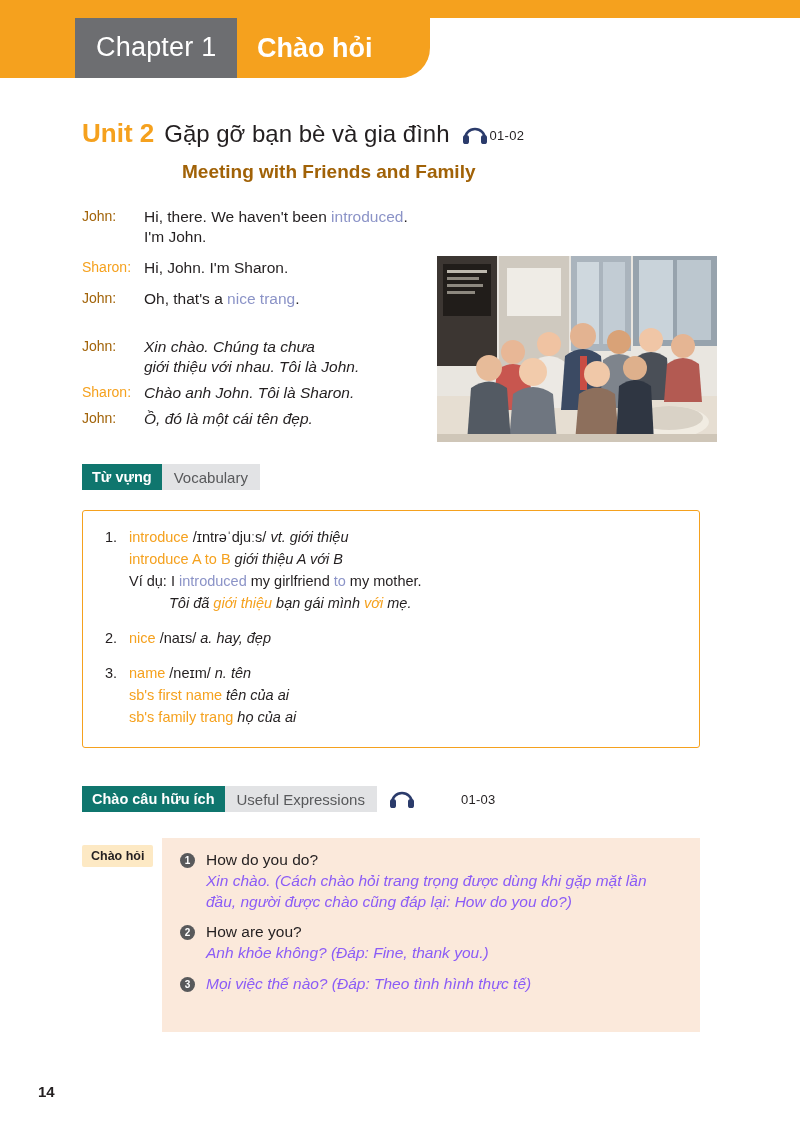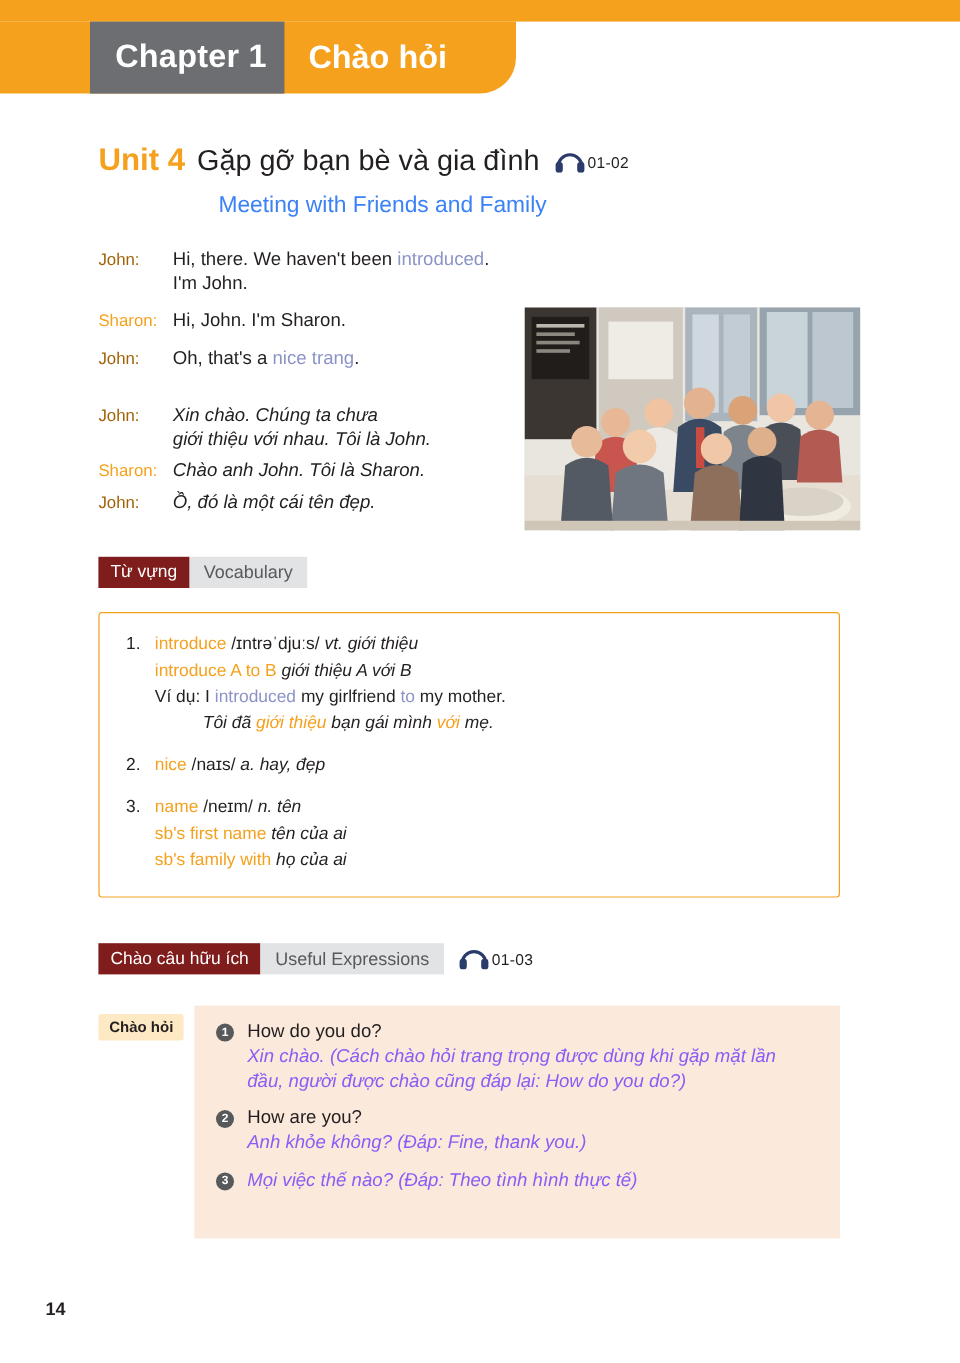--- a/index.html
+++ b/index.html
@@ -36,21 +36,21 @@
     position: absolute;
     top: 18px; left: 75px;
     width: 162px;
     height: 60px;
     background: #6d6e71;
   }
   .chapter-tab-label {
     position: absolute;
     top: 32px; left: 96px;
     font-size: 27px;
-    font-weight: bold;
+    font-weight: normal;
     color: #ffffff;
     letter-spacing: 0.2px;
   }
   .chapter-title {
     position: absolute;
     top: 33px; left: 257px;
     font-size: 27px;
     font-weight: bold;
     color: #ffffff;
   }
@@ -91,22 +91,22 @@
   .audio-num {
     font-size: 13px;
     color: #231f20;
     margin-left: 2px;
     letter-spacing: 0.3px;
   }
   .unit-title-en {
     position: absolute;
     top: 161px; left: 182px;
     font-size: 19px;
-    font-weight: normal;
-    color: #3b82f6;
+    font-weight: bold;
+    color: #a16207;
   }
 
   
   .dialogue {
     position: absolute;
     top: 207px; left: 82px;
     width: 340px;
   }
   .d-line {
     display: flex;
@@ -139,40 +139,41 @@
   .photo svg { display: block; }
 
   
   .sec-head {
     position: absolute;
     display: flex;
     align-items: stretch;
     height: 26px;
   }
   .sec-vi {
-    background: #7f1d1d;
+    background: #0f766e;
     color: #ffffff;
     font-size: 14.5px;
-    font-weight: normal;
+    font-weight: bold;
     padding: 0 10px;
     display: flex;
     align-items: center;
   }
   .sec-en {
     background: #e2e3e5;
     color: #58595b;
     font-size: 15px;
     padding: 0 12px;
     display: flex;
     align-items: center;
   }
   .sec-audio {
     display: flex;
     align-items: center;
     margin-left: 12px;
+    gap: 44px;
   }
 
   
   .vocab-box {
     position: absolute;
     top: 510px; left: 82px;
     width: 618px;
     height: 238px;
     border: 1.5px solid #f5a11e;
     border-radius: 3px;
@@ -260,21 +261,21 @@
 </head>
 <body>
 
 <div class="top-strip"></div>
 <div class="chapter-bar"></div>
 <div class="chapter-tab"></div>
 <div class="chapter-tab-label">Chapter 1</div>
 <div class="chapter-title">Chào hỏi</div>
 
 <div class="unit-row">
-  <span class="unit-label">Unit 4</span>
+  <span class="unit-label">Unit 2</span>
   <span class="unit-title-vi">Gặp gỡ bạn bè và gia đình</span>
   <span class="audio-tag">
     <span class="headphone">
       <svg width="26" height="18" viewBox="0 0 26 18">
         <path d="M3 13 A10 10 0 0 1 23 13" fill="none" stroke="#2b3b6b" stroke-width="2.6"></path>
         <rect x="1" y="9" width="6" height="9" rx="2.6" fill="#2b3b6b"></rect>
         <rect x="19" y="9" width="6" height="9" rx="2.6" fill="#2b3b6b"></rect>
       </svg>
     </span>
     <span class="audio-num">01-02</span>
@@ -407,21 +408,21 @@
         <span class="orange">name</span>
         <span>/neɪm/</span>
         <span class="ital">n.</span>
         <span class="ital">tên</span>
       </div>
       <div class="v-sub">
         <span class="orange">sb's first name</span>
         <span class="ital">tên của ai</span>
       </div>
       <div class="v-sub">
-        <span class="orange">sb's family with</span>
+        <span class="orange">sb's family trang</span>
         <span class="ital">họ của ai</span>
       </div>
     </div>
 
   </div>
 </div>
 
 <div class="sec-head ue-head">
   <div class="sec-vi">Chào câu hữu ích</div>
   <div class="sec-en">Useful Expressions</div>

